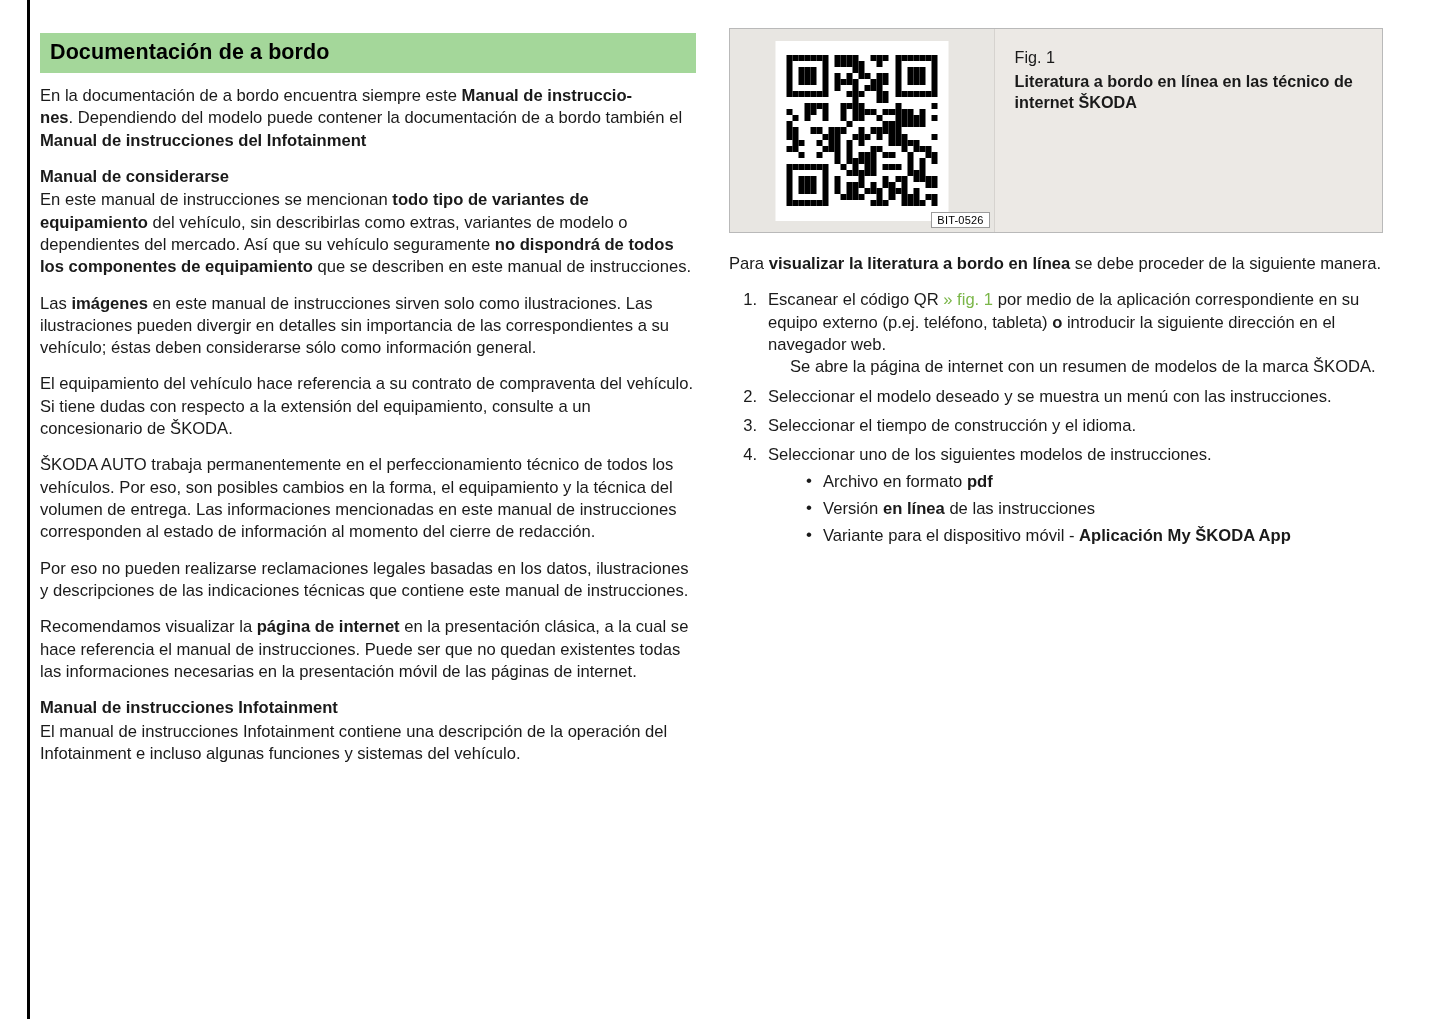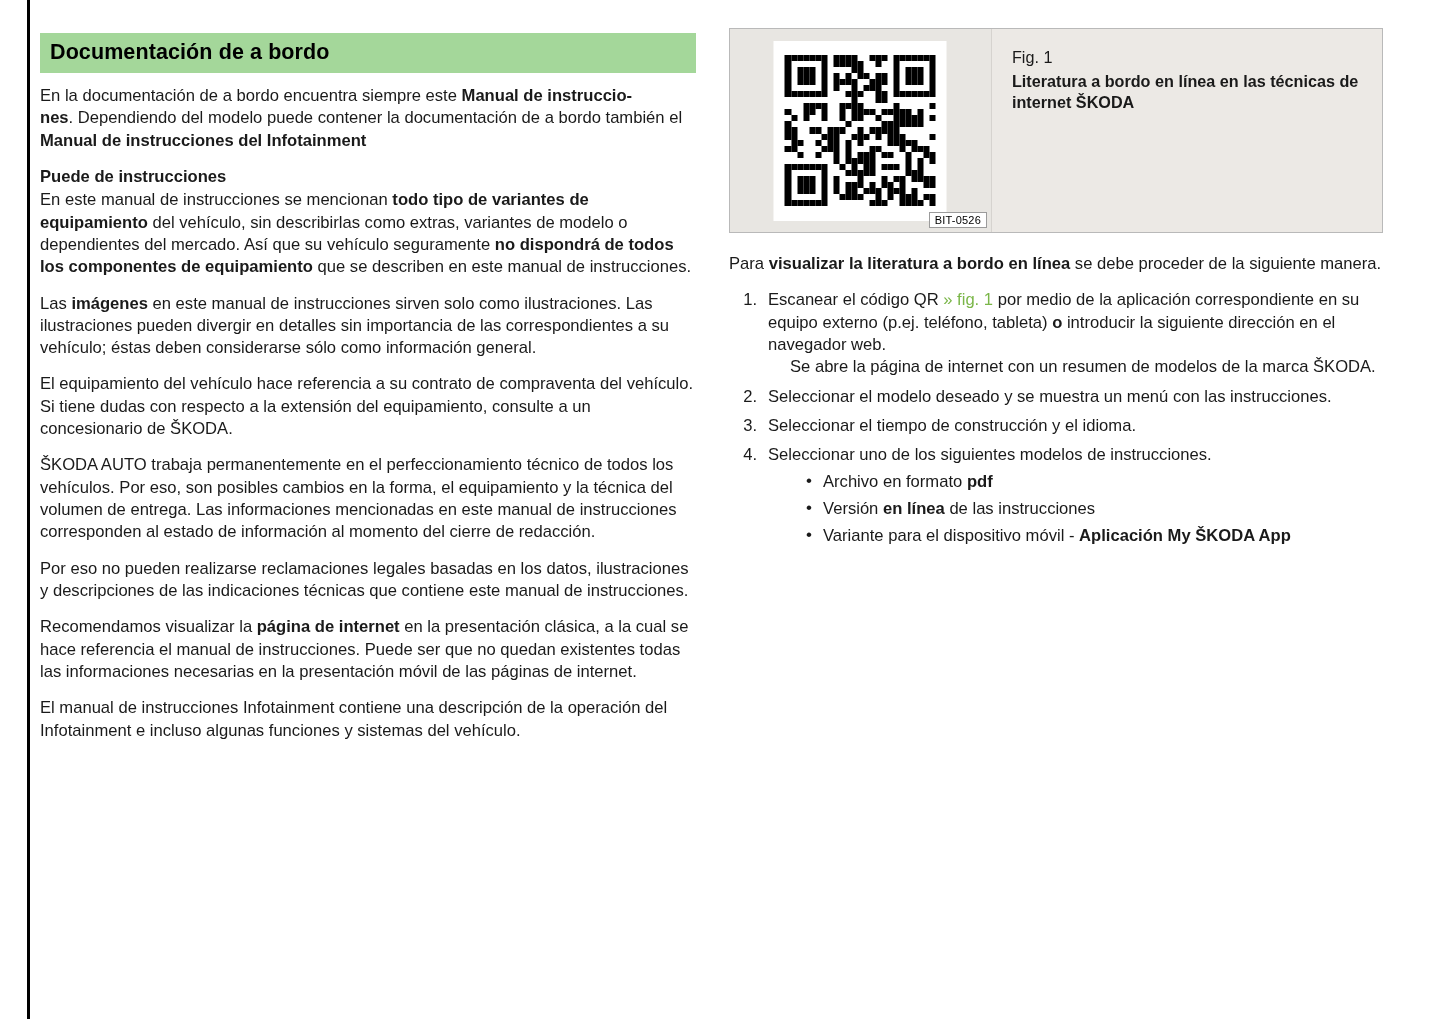--- a/index.html
+++ b/index.html
@@ -209,35 +209,36 @@
   <div class="spine"></div>
 
   <div class="columns">
 
     <div class="col-left">
 
       <h1 class="section-title">Documentación de a bordo</h1>
 
       <p class="body">En la documentación de a bordo encuentra siempre este <b>Manual de instruccio-<br>nes</b>. Dependiendo del modelo puede contener la documentación de a bordo también el <b>Manual de instrucciones del Infotainment</b></p>
 
-      <div class="sub-head">Puede de instrucciones</div>
+      <div class="sub-head">Manual de considerarse</div>
 
 
       <p class="body">En este manual de instrucciones se mencionan <b>todo tipo de variantes de equipamiento</b> del vehículo, sin describirlas como extras, variantes de modelo o dependientes del mercado. Así que su vehículo seguramente <b>no dispondrá de todos los componentes de equipamiento</b> que se describen en este manual de instrucciones.</p>
 
       <p class="body">Las <b>imágenes</b> en este manual de instrucciones sirven solo como ilustraciones. Las ilustraciones pueden divergir en detalles sin importancia de las correspondientes a su vehículo; éstas deben considerarse sólo como información general.</p>
 
       <p class="body">El equipamiento del vehículo hace referencia a su contrato de compraventa del vehículo. Si tiene dudas con respecto a la extensión del equipamiento, consulte a un concesionario de ŠKODA.</p>
 
       <p class="body">ŠKODA AUTO trabaja permanentemente en el perfeccionamiento técnico de todos los vehículos. Por eso, son posibles cambios en la forma, el equipamiento y la técnica del volumen de entrega. Las informaciones mencionadas en este manual de instrucciones corresponden al estado de información al momento del cierre de redacción.</p>
 
       <p class="body">Por eso no pueden realizarse reclamaciones legales basadas en los datos, ilustraciones y descripciones de las indicaciones técnicas que contiene este manual de instrucciones.</p>
 
       <p class="body">Recomendamos visualizar la <b>página de internet</b> en la presentación clásica, a la cual se hace referencia el manual de instrucciones. Puede ser que no quedan existentes todas las informaciones necesarias en la presentación móvil de las páginas de internet.</p>
 
+      <div class="sub-head">Manual de instrucciones Infotainment</div>
 
       <p class="body">El manual de instrucciones Infotainment contiene una descripción de la operación del Infotainment e incluso algunas funciones y sistemas del vehículo.</p>
     </div>
 
     <div class="col-right">
 
 
       <div class="figure-box">
         <div class="figure-img">
           <div class="qr-wrap">
@@ -564,21 +565,21 @@
                 <i style="grid-row-start: 25; grid-column-start: 21;"></i>
                 <i style="grid-row-start: 25; grid-column-start: 22;"></i>
                 <i style="grid-row-start: 25; grid-column-start: 23;"></i>
                 <i style="grid-row-start: 25; grid-column-start: 25;"></i>
               </div>
           </div>
           <div class="fig-code">BIT-0526</div>
         </div>
         <div class="figure-cap">
           <span class="fig-num">Fig. 1</span>
-          <span class="fig-title">Literatura a bordo en línea en las técnicas de internet ŠKODA</span>
+          <span class="fig-title">Literatura a bordo en línea en las técnico de internet ŠKODA</span>
         </div>
       </div>
 
       <p class="body">Para <b>visualizar la literatura a bordo en línea</b> se debe proceder de la siguiente manera.</p>
 
       <ol class="steps">
         <li>
           <span class="num">1.</span>
           <span>Escanear el código QR <span class="ref-link">» fig. 1</span> por medio de la aplicación correspondiente en su equipo externo (p.ej. teléfono, tableta) <b>o</b> introducir la siguiente dirección en el navegador web.</span>
           <div class="sub-par">Se abre la página de internet con un resumen de modelos de la marca ŠKODA.</div>

